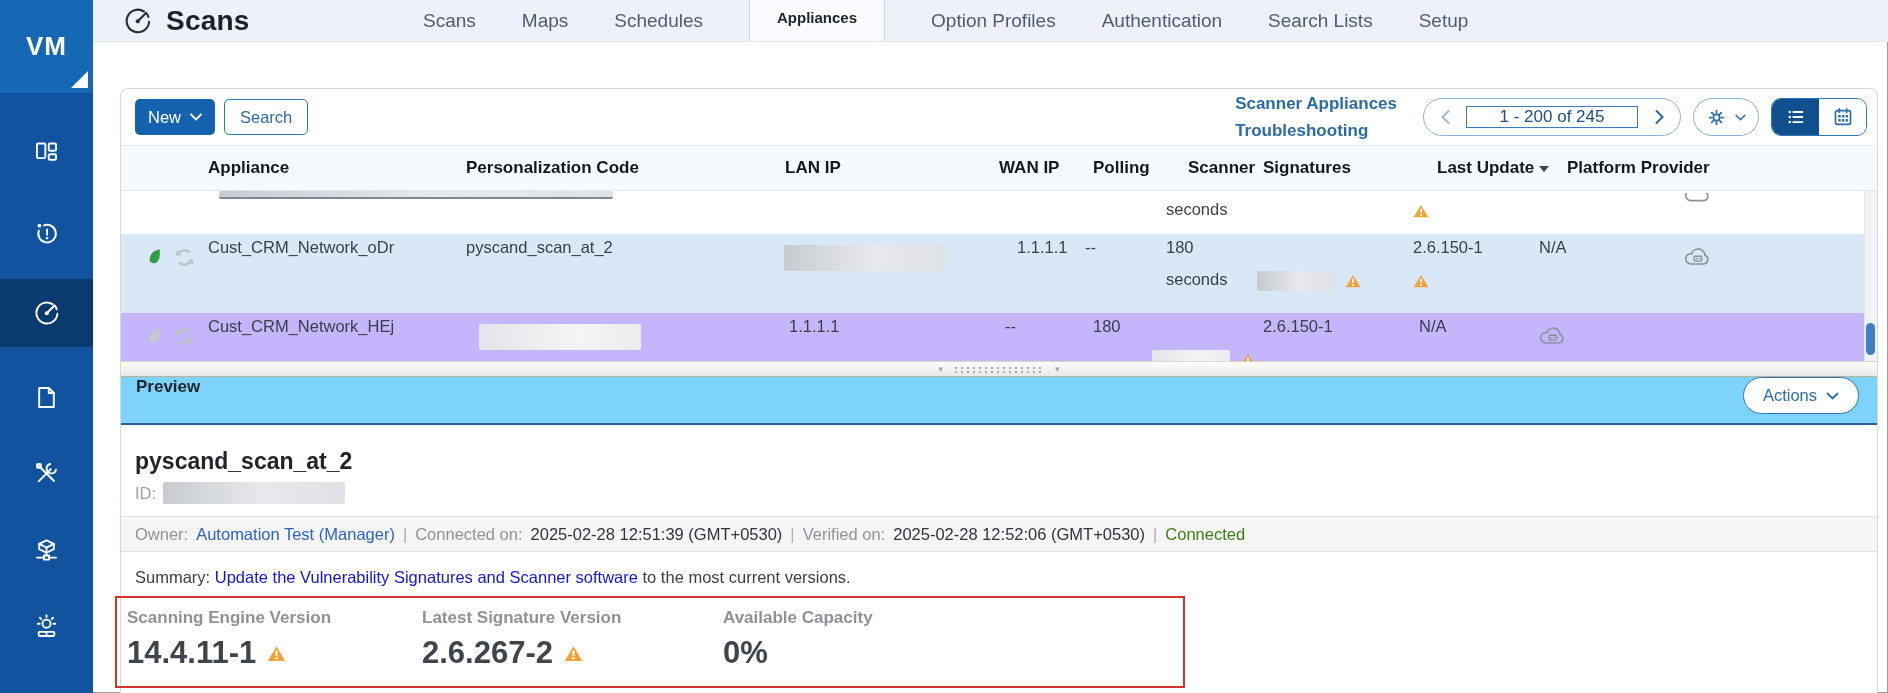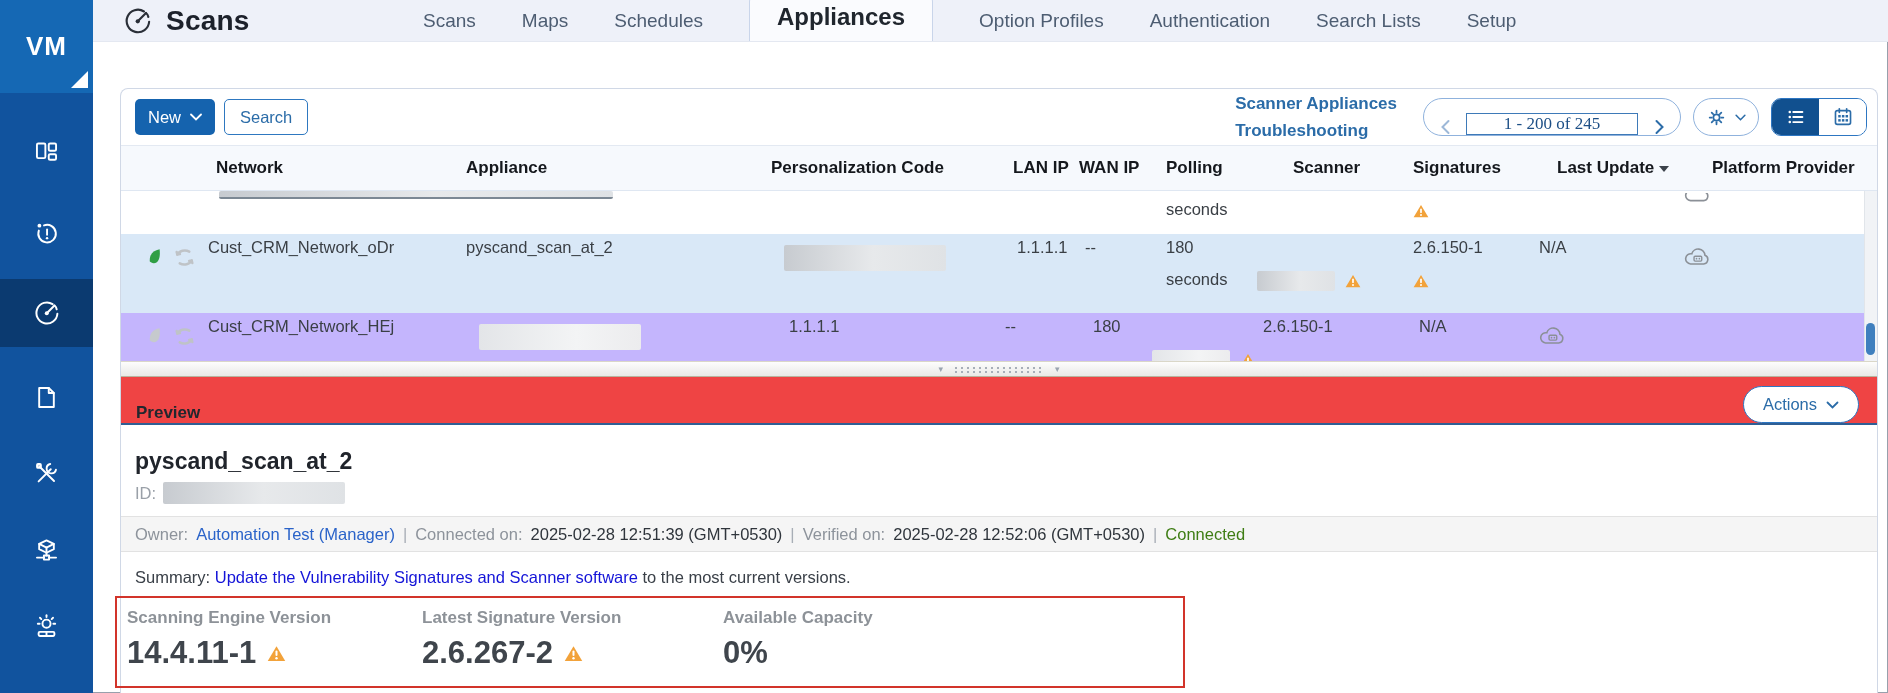--- a/index.html
+++ b/index.html
@@ -23,38 +23,38 @@
   .topbar { position:absolute; left:93px; top:0; width:1795px; height:42px; background:#eef1f9;
             border-bottom:1px solid #e4e8f1; display:flex; align-items:center; }
   .app-title { display:flex; align-items:center; gap:13px; padding-left:30px; width:250px; }
   .app-title svg { stroke:#2a2f38; fill:none; stroke-width:1.7; stroke-linecap:round; }
   .app-title .t { font-size:28px; font-weight:bold; color:#1c212b; letter-spacing:.2px; }
   .tabs { display:flex; align-items:center; height:100%; gap:46px; margin-left:80px; }
   .tab { font-size:19px; color:#4d5d72; cursor:pointer; white-space:nowrap; }
   .tab.active-box { align-self:flex-end; height:49px; display:flex; align-items:center; padding:0 27px;
                     background:#fafbfe; border:1px solid #c9d5ea; border-bottom:none;
                     border-radius:10px 10px 0 0; }
-  .tab.active-box .lbl { font-weight:bold; color:#20262e; font-size:24px; }
+  .tab.active-box .lbl { font-weight:bold; color:#20262e; font-size:15px; }
 
   
   .card { position:absolute; left:120px; right:10px; top:88px; bottom:0;
           background:#fff; border:1px solid #d0d8e6; border-bottom:none;
           border-radius:8px 8px 0 0; }
 
   
   .toolbar { position:absolute; left:0; right:0; top:0; height:56px; display:flex; align-items:center; padding:0 10px 0 14px; }
   .btn-new { height:36px; background:#1563ae; color:#fff; border:none; border-radius:5px;
              font-size:16.5px; font-family:inherit; padding:16px 13px; display:flex; align-items:center; gap:9px; cursor:pointer; }
   .btn-search { height:36px; background:#fff; color:#2b6ca8; border:1px solid #2e78c0; border-radius:5px;
                 font-size:16.5px; font-family:inherit; padding:0 15px; margin-left:9px; cursor:pointer; }
   .toolbar-right { margin-left:auto; display:flex; align-items:center; gap:12px; }
   .tb-links { display:flex; gap:7px; margin-right:14px;flex-direction:column; }
   .tb-links a { color:#2b6ca8; font-weight:bold; font-size:17px; text-decoration:none; cursor:pointer; white-space:nowrap; }
   .pager { position:relative; height:38px; width:258px; border:1.5px solid #8fb2dd; border-radius:19px;
-           display:flex; align-items:flex-end; overflow:hidden; background:#fff;font-family:Liberation Serif, serif; }
+           display:flex; align-items:center; overflow:hidden; background:#fff; }
   .pager .pg-prev, .pager .pg-next { width:42px; display:flex; align-items:center; justify-content:center; cursor:pointer; }
   .pager .pg-box { flex:1; border:1.5px solid #3e7ab8; display:flex; align-items:center; justify-content:center;
                    font-size:17px; color:#1d4f86; background:#fff; cursor:text; }
   .pill { height:38px; border:1.5px solid #8fb2dd; border-radius:19px; background:#fff;
           display:flex; align-items:center; justify-content:center; gap:8px; cursor:pointer; }
   .pill-gear { width:66px; }
   .toggle { height:38px; width:96px; border:1.5px solid #2d76c2; border-radius:10px; overflow:hidden; display:flex; }
   .toggle .half { flex:1; display:flex; align-items:center; justify-content:center; cursor:pointer; background:#fff; }
   .toggle .half.on { background:#11508f; }
 
@@ -82,22 +82,22 @@
   
   .splitter { position:absolute; left:0; right:0; top:272px; height:16px;
               background:linear-gradient(#fdfdfd,#e9e9e6); border-top:1px solid #dad7c8; border-bottom:1px solid #b8b49e;
               display:flex; align-items:center; justify-content:center; gap:10px; cursor:row-resize; }
   .grip-dots { width:92px; height:7px;
                background-image:radial-gradient(#a7aeb8 1px, transparent 1.2px);
                background-size:6px 4px; }
   .grip-arrow { font-size:9px; color:#9aa4b0; line-height:1; }
 
   
-  .preview-head { position:absolute; left:0; right:0; top:288px; height:48px; background:#ef4444;
-                  border-bottom:2px solid #2f5f94; display:flex; align-items:flex-end; padding:0 18px 0 15px; }
+  .preview-head { position:absolute; left:0; right:0; top:288px; height:48px; background:#7dd3fc;
+                  border-bottom:2px solid #2f5f94; display:flex; align-items:flex-start; padding:0 18px 0 15px; }
   .preview-head .ttl { font-size:17px; font-weight:bold; color:#22272e; }
   .btn-actions { margin-left:auto; height:37px; border-radius:19px; border:1.5px solid #2d76c2; background:#fff;
                  color:#2b6ca8; font-size:16.5px; font-family:inherit; padding:0 19px; display:flex; align-items:center; gap:9px; cursor:pointer; }
   .preview-body { position:absolute; left:0; right:0; top:338px; bottom:0; background:#fff; }
   .pv-title { font-size:23px; font-weight:bold; color:#20242b; padding:21px 0 0 14px; }
   .pv-id { display:flex; align-items:center; gap:7px; padding:7px 0 0 14px; }
   .pv-id .lbl { font-size:16.5px; color:#9aa0a8; }
   .owner-bar { margin-top:12px; height:36px; background:#f5f5f5; border-top:1px solid #e2e2e2; border-bottom:1px solid #e2e2e2;
                display:flex; align-items:center; gap:8px; padding-left:14px; font-size:16.5px; white-space:nowrap; }
   .owner-bar .lab { color:#8d939b; }
@@ -290,21 +290,20 @@
                   <rect x="14.8" y="14.3" width="2.7" height="2.7"></rect>
               </g>
             </svg>
           </div>
         </div>
       </div>
     </div>
 
     <div class="thead cols">
       <div></div>
-      <div class="th" style="padding-left:8px">Network</div>
       <div class="th">Appliance</div>
       <div class="th">Personalization Code</div>
       <div class="th" style="padding-left:14px">LAN IP</div>
       <div class="th">WAN IP</div>
       <div class="th" style="padding-left:14px">Polling</div>
       <div class="th" style="padding-left:36px">Scanner</div>
       <div class="th" style="padding-left:6px">Signatures</div>
       <div class="th" style="padding-left:30px">
         <span>Last Update</span><span class="sort-caret"></span>
       </div>

